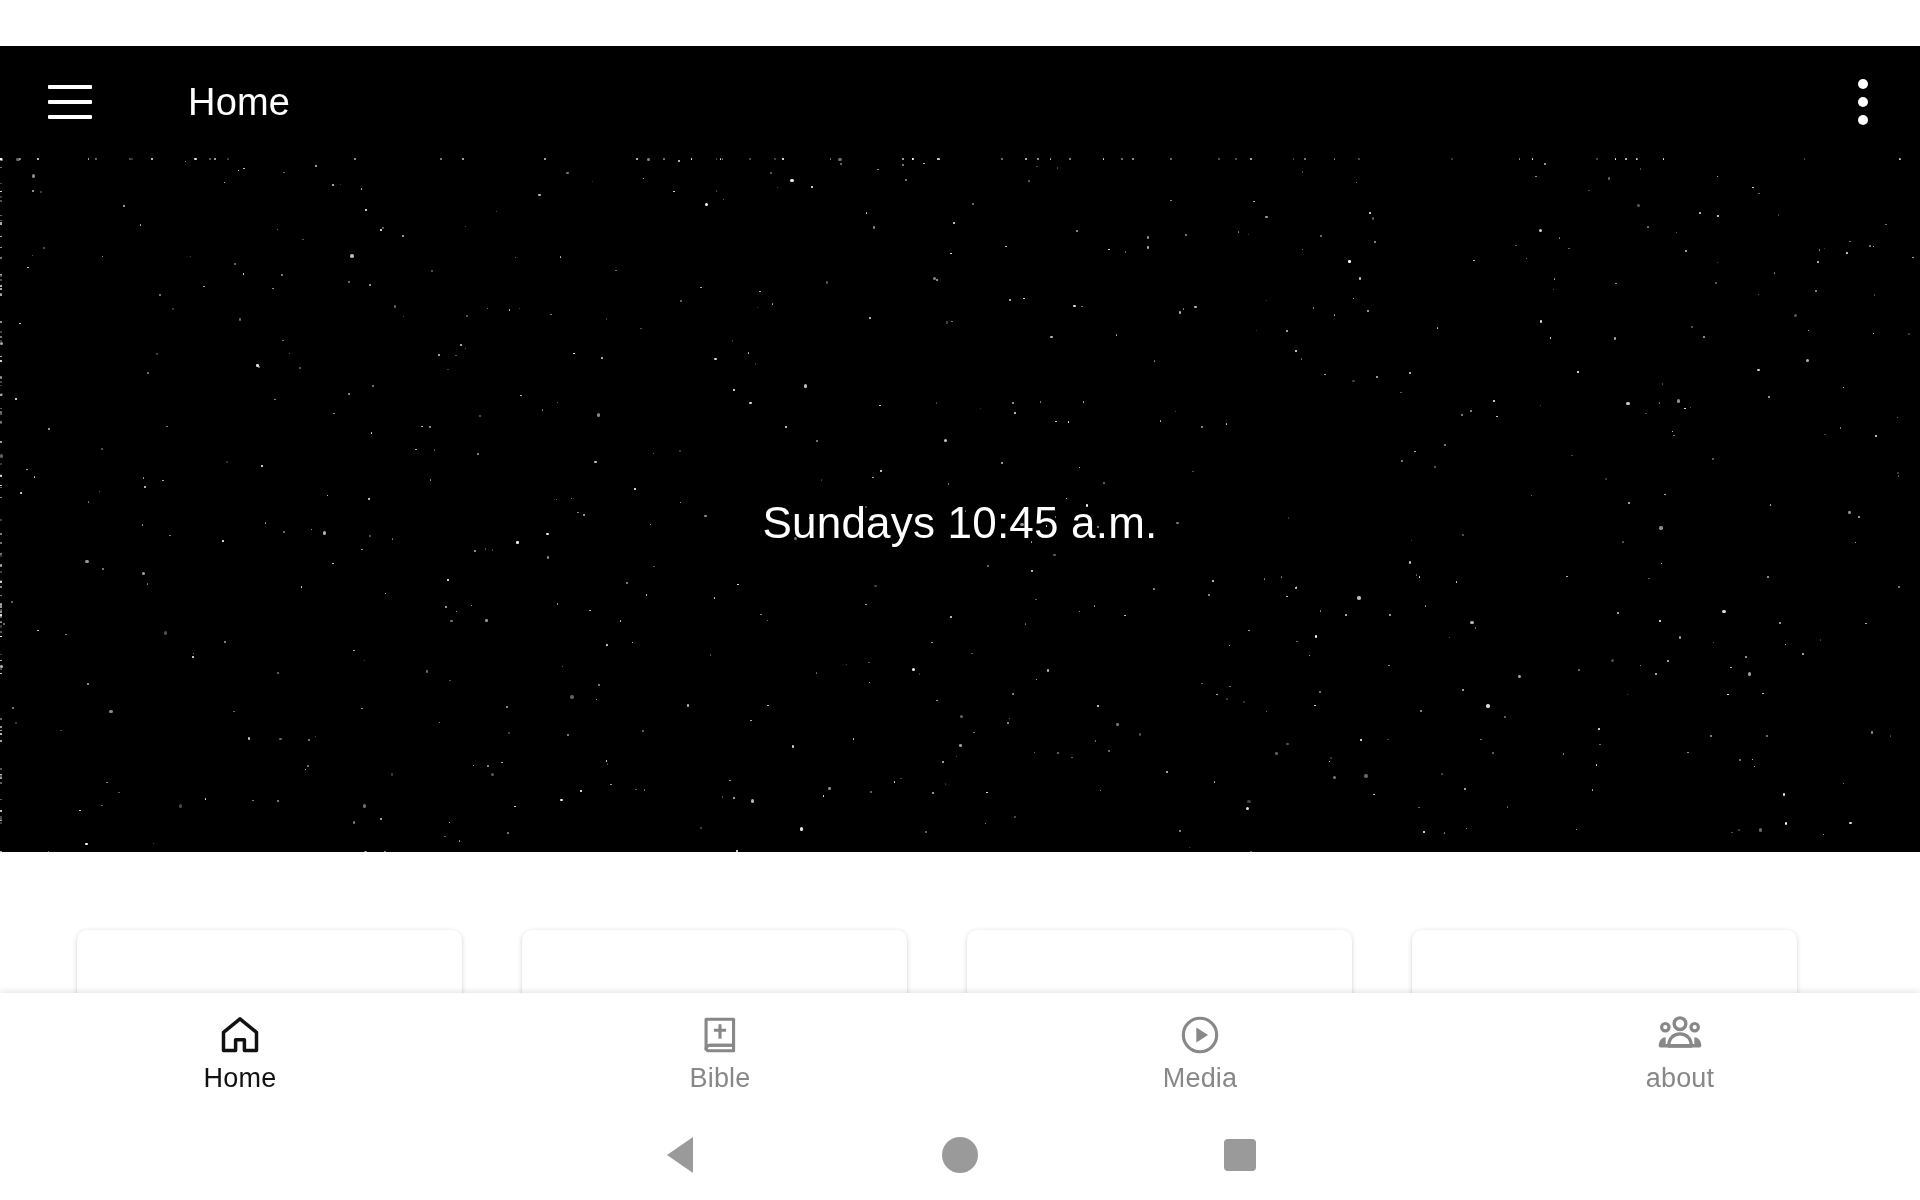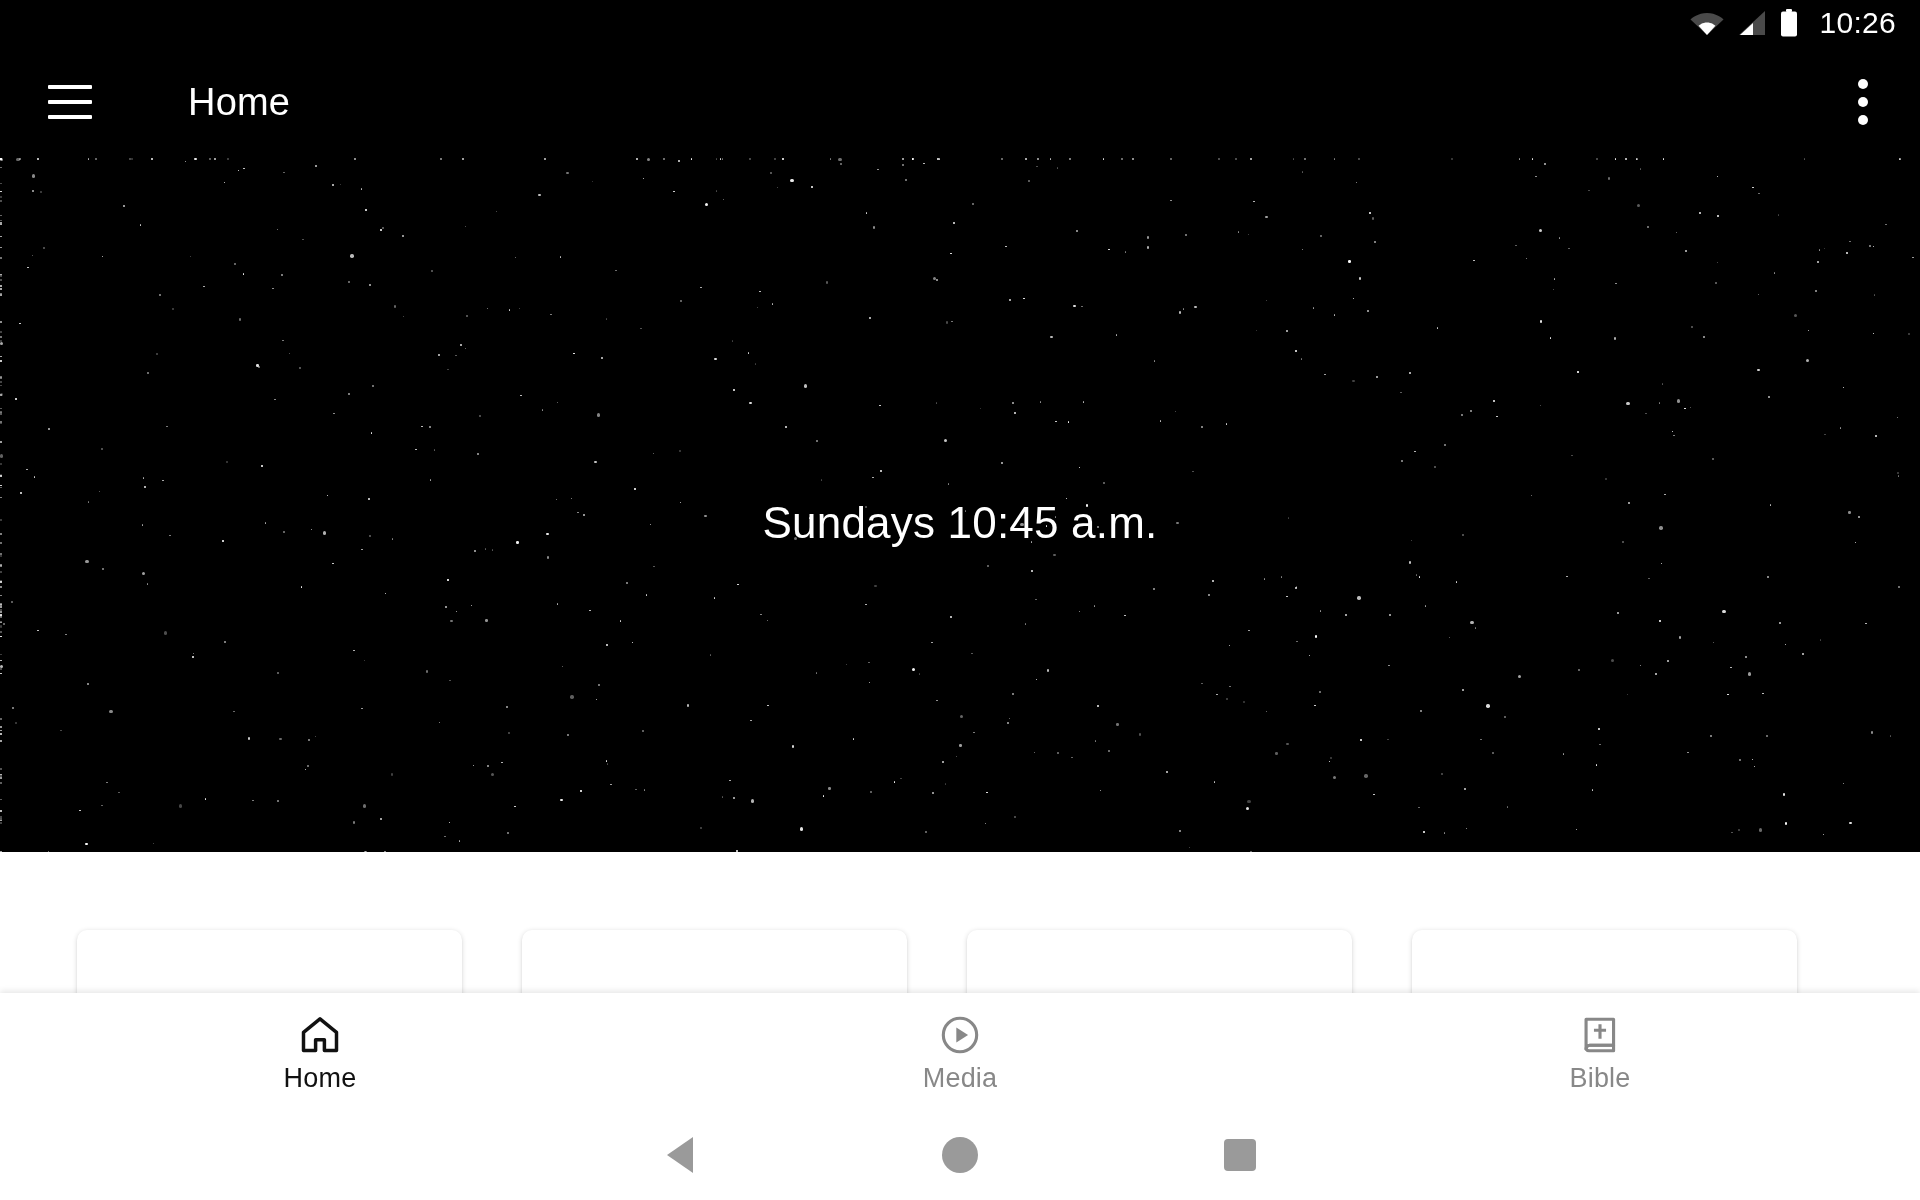--- a/index.html
+++ b/index.html
@@ -179,37 +179,20 @@
     width:32px; height:32px;
     border-radius:4px;
     background:#9a9a9a;
   }
 </style>
 </head>
 <body>
 
 <div class="device">
 
-  <div class="status-bar">
-    <div class="status-icons">
-      <svg class="icon-wifi" width="34" height="26" viewBox="0 0 34 26">
-        <path d="M17 3 C26 3 32 8 33.5 9.5 L17 25 L0.5 9.5 C2 8 8 3 17 3 Z" fill="#4a4a4a"></path>
-        <path d="M17 12.5 C21.5 12.5 24.6 15 25.4 15.8 L17 25 L8.6 15.8 C9.4 15 12.5 12.5 17 12.5 Z" fill="#ffffff"></path>
-      </svg>
-      <svg class="icon-signal" width="30" height="26" viewBox="0 0 30 26">
-        <path d="M28 1 L28 25 L2 25 Z" fill="#4a4a4a"></path>
-        <path d="M16 13 L16 25 L3 25 Z" fill="#ffffff"></path>
-      </svg>
-      <svg class="icon-battery" width="18" height="28" viewBox="0 0 18 28">
-        <rect x="6" y="0" width="6" height="3" rx="1" fill="#ffffff"></rect>
-        <rect x="1" y="2.5" width="16" height="25" rx="2" fill="#ffffff"></rect>
-      </svg>
-      <span class="status-clock">10:26</span>
-    </div>
-  </div>
 
   <div class="app-bar">
     <div class="hamburger">
       <span></span>
       <span></span>
       <span></span>
     </div>
     <div class="app-title">Home</div>
     <div class="overflow-menu">
       <i></i>
@@ -1011,39 +994,53 @@
       <div class="tab-icon">
         <svg width="44" height="44" viewBox="0 0 24 24" fill="none" stroke="#111111" stroke-width="1.9" stroke-linejoin="round">
           <path d="M3 10.6 L12 3.2 L21 10.6 V20.4 H14.4 V14.6 H9.6 V20.4 H3 Z"></path>
         </svg>
       </div>
       <div class="tab-label">Home</div>
     </div>
 
     <div class="tab">
       <div class="tab-icon">
-        <svg width="44" height="44" viewBox="0 0 24 24">
-          <circle cx="12" cy="12" r="9.1" fill="none" stroke="#888888" stroke-width="1.7"></circle>
-          <path d="M10 7.9 L16.4 12 L10 16.1 Z" fill="#888888"></path>
-        </svg>
-      </div>
-      <div class="tab-label">Media</div>
-    </div>
-
-    <div class="tab">
-      <div class="tab-icon">
         <svg width="44" height="44" viewBox="0 0 24 24" fill="none" stroke="#888888" stroke-width="1.7" stroke-linejoin="round">
           <path d="M4.4 3.4 H19.4 V17.6 H6.4 A2 2 0 0 0 4.4 19.6 Z"></path>
           <path d="M4.4 19.6 A2 2 0 0 1 6.4 17.6 H19.4 V20.6 H6.4 A2 2 0 0 1 4.4 19.6 Z"></path>
           <path d="M12 6.1 V14.1 M8.7 9.4 H15.3"></path>
         </svg>
       </div>
       <div class="tab-label">Bible</div>
     </div>
 
+    <div class="tab">
+      <div class="tab-icon">
+        <svg width="44" height="44" viewBox="0 0 24 24">
+          <circle cx="12" cy="12" r="9.1" fill="none" stroke="#888888" stroke-width="1.7"></circle>
+          <path d="M10 7.9 L16.4 12 L10 16.1 Z" fill="#888888"></path>
+        </svg>
+      </div>
+      <div class="tab-label">Media</div>
+    </div>
+
+    <div class="tab">
+      <div class="tab-icon">
+        <svg width="46" height="44" viewBox="0 0 26 22">
+          <circle cx="13" cy="4.6" r="3.3" fill="none" stroke="#888888" stroke-width="1.9"></circle>
+          <circle cx="4.7" cy="6.6" r="2.1" fill="none" stroke="#888888" stroke-width="1.8"></circle>
+          <circle cx="21.3" cy="6.6" r="2.1" fill="none" stroke="#888888" stroke-width="1.8"></circle>
+          <path d="M6.6 17.2 C6.6 12.9 9.4 10.4 13 10.4 C16.6 10.4 19.4 12.9 19.4 17.2 Z" fill="none" stroke="#888888" stroke-width="1.9" stroke-linejoin="round"></path>
+          <path d="M1 17.2 C1 14.3 2.5 12.6 4.9 12.3 L4.9 17.2 Z" fill="#888888"></path>
+          <path d="M25 17.2 C25 14.3 23.5 12.6 21.1 12.3 L21.1 17.2 Z" fill="#888888"></path>
+          <rect x="1" y="16.1" width="24" height="2" rx="1" fill="#888888"></rect>
+        </svg>
+      </div>
+      <div class="tab-label">about</div>
+    </div>
 
   </div>
 
   <div class="android-nav">
     <div class="nav-slot">
       <div class="nav-back"></div>
     </div>
     <div class="nav-slot">
       <div class="nav-home"></div>
     </div>

